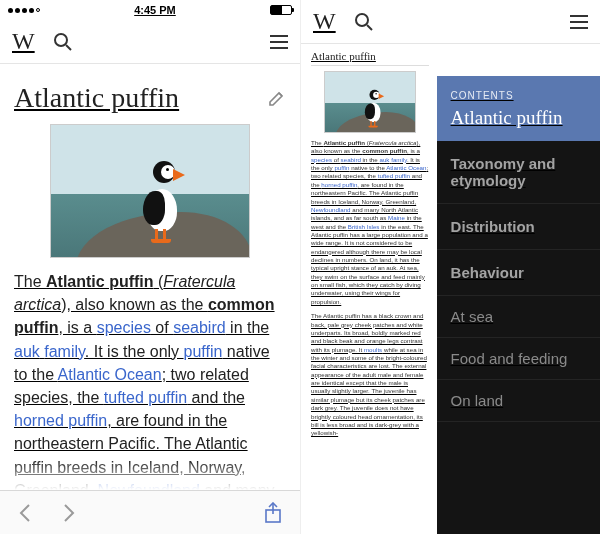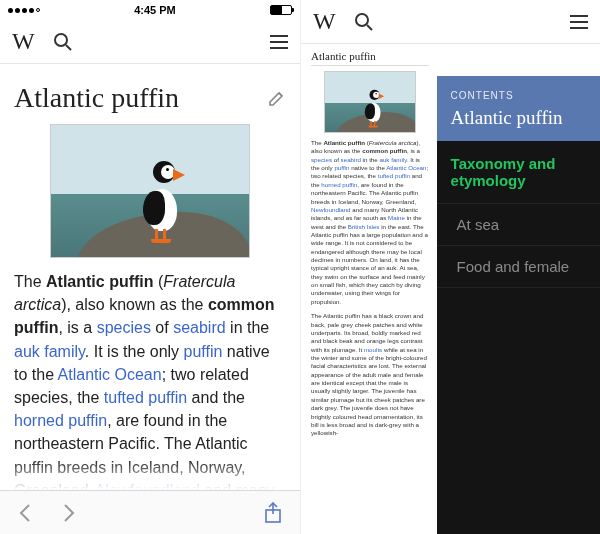--- a/index.html
+++ b/index.html
@@ -9,20 +9,21 @@
     font-family: -apple-system, "Helvetica Neue", Arial, sans-serif;
     display: flex;
     overflow: hidden;
     position: relative;
   }
   .phone {
     width: 300px; height: 534px;
     position: relative;
     background: #fff;
     overflow: hidden;
+    text-decoration: underline;
   }
   .phone + .phone { border-left: 1px solid #eee; }
 
   
   .statusbar {
     height: 20px;
     display: flex; align-items: center; justify-content: space-between;
     padding: 0 8px;
     font-size: 11px; font-weight: 600;
     color: #000;
@@ -156,26 +157,26 @@
   .drawer-label {
     font-size: 10px; letter-spacing: 1px; color: rgba(255,255,255,0.85);
     margin-bottom: 6px;
   }
   .drawer-title {
     font-family: Georgia, serif; font-size: 19px; color:#fff;
   }
   .drawer-list { display:flex; flex-direction:column; }
   .drawer-item {
     padding: 14px 14px;
-    font-size: 15px; font-weight:600; color:#22c55e;
+    font-size: 15px; font-weight:600; color:#a3a3a3;
     border-bottom: 1px solid #242424;
   }
   .drawer-item.sub {
     color: #8a8a8a; font-weight:400;
-    padding: 12px 20px;
+    padding: 12px 14px;
   }
 </style>
 </head>
 <body>
 
 <div class="phone">
 
   <div class="statusbar">
     <div class="sb-dots">
       <span></span>
@@ -305,18 +306,21 @@
       </div>
     </div>
 
     <div class="drawer">
       <div class="drawer-top">
         <div class="drawer-label">CONTENTS</div>
         <div class="drawer-title">Atlantic puffin</div>
       </div>
       <div class="drawer-list" id="drawer-list">
           <div class="drawer-item">Taxonomy and etymology</div>
+          <div class="drawer-item">Distribution</div>
+          <div class="drawer-item">Behaviour</div>
           <div class="drawer-item sub">At sea</div>
-          <div class="drawer-item sub">Food and female</div>
+          <div class="drawer-item sub">Food and feeding</div>
+          <div class="drawer-item sub">On land</div>
         </div>
     </div>
   </div>
 </div>
 
 </body></html>

